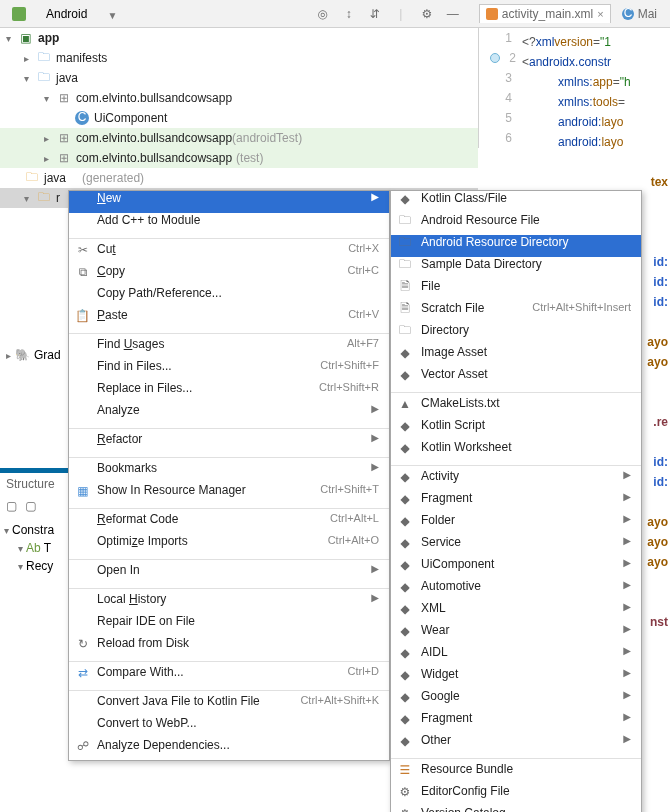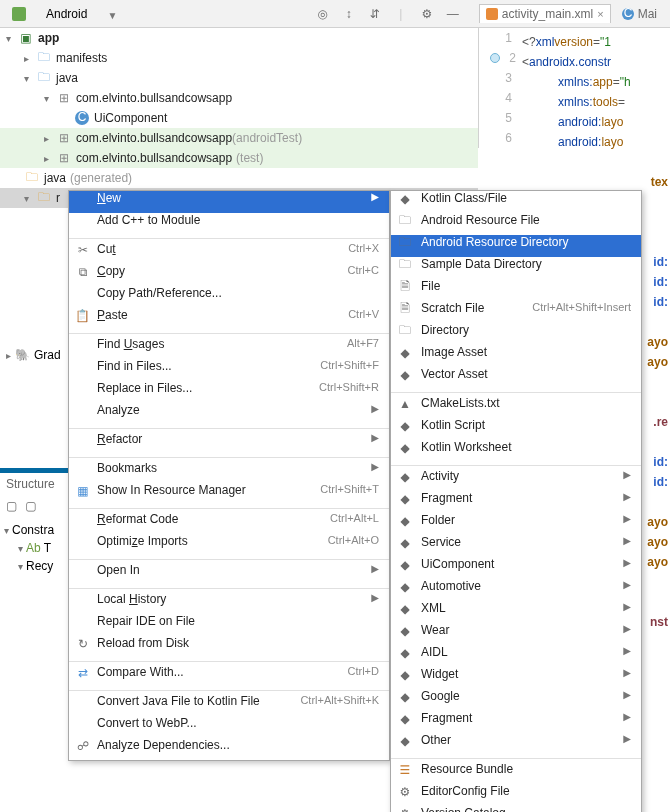--- a/index.html
+++ b/index.html
@@ -140,21 +140,21 @@
   </div>
   <div class="tree-row hl-green" style="padding-left:44px">
     <span class="chev">▸</span>
     <span class="ic pkg">⊞</span>
     <span>com.elvinto.bullsandcowsapp</span>
     <span class="gray" style="margin-left:4px">(test)</span>
   </div>
   <div class="tree-row" style="padding-left:24px">
     <span class="ic" style="color:#e0a030">🗀</span>
     <span>java</span>
-    <span class="gray" style="margin-left:4px">(generated)</span>
+    <span class="gray" style="margin-left:16px">(generated)</span>
   </div>
   <div class="tree-row" style="padding-left:24px;background:#d6d6d6">
     <span class="chev">▾</span>
     <span class="ic" style="color:#e0a030">🗀</span>
     <span>r</span>
   </div>
 </div>
 
 <div style="position:absolute;top:348px;left:6px;display:flex;align-items:center;gap:4px">
   <span class="chev" style="font-size:10px;color:#7a7a7a">▸</span>

